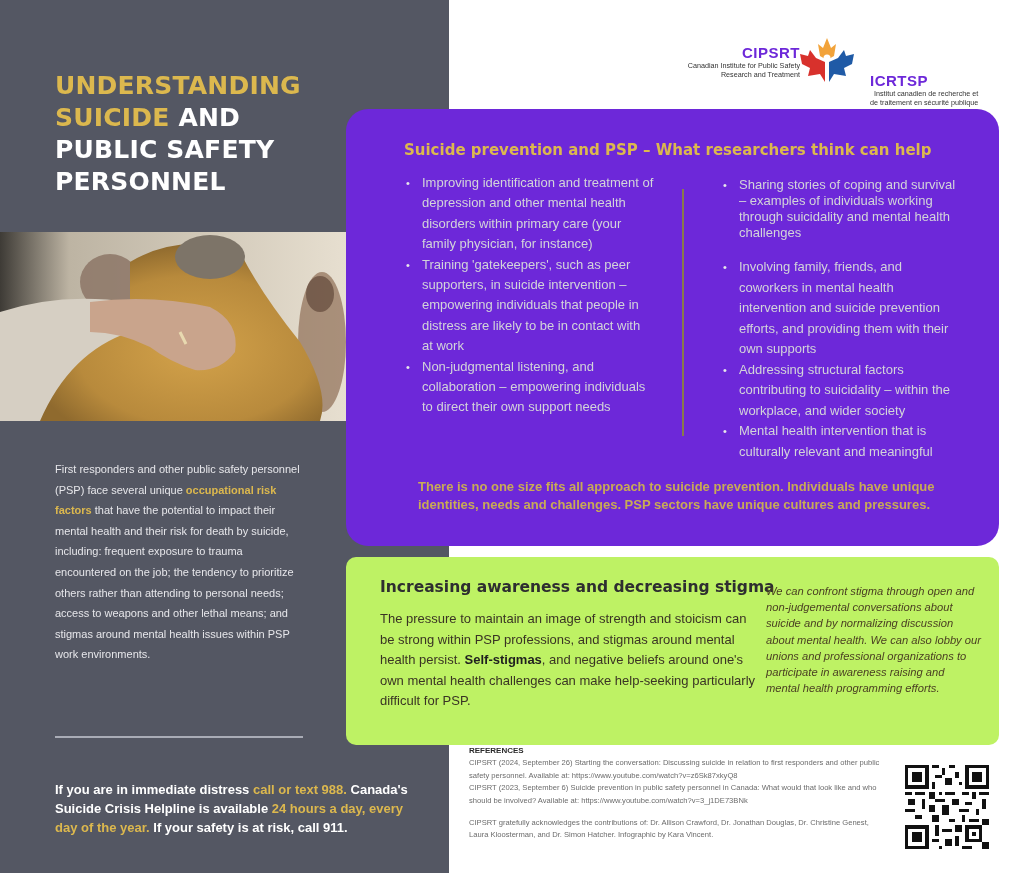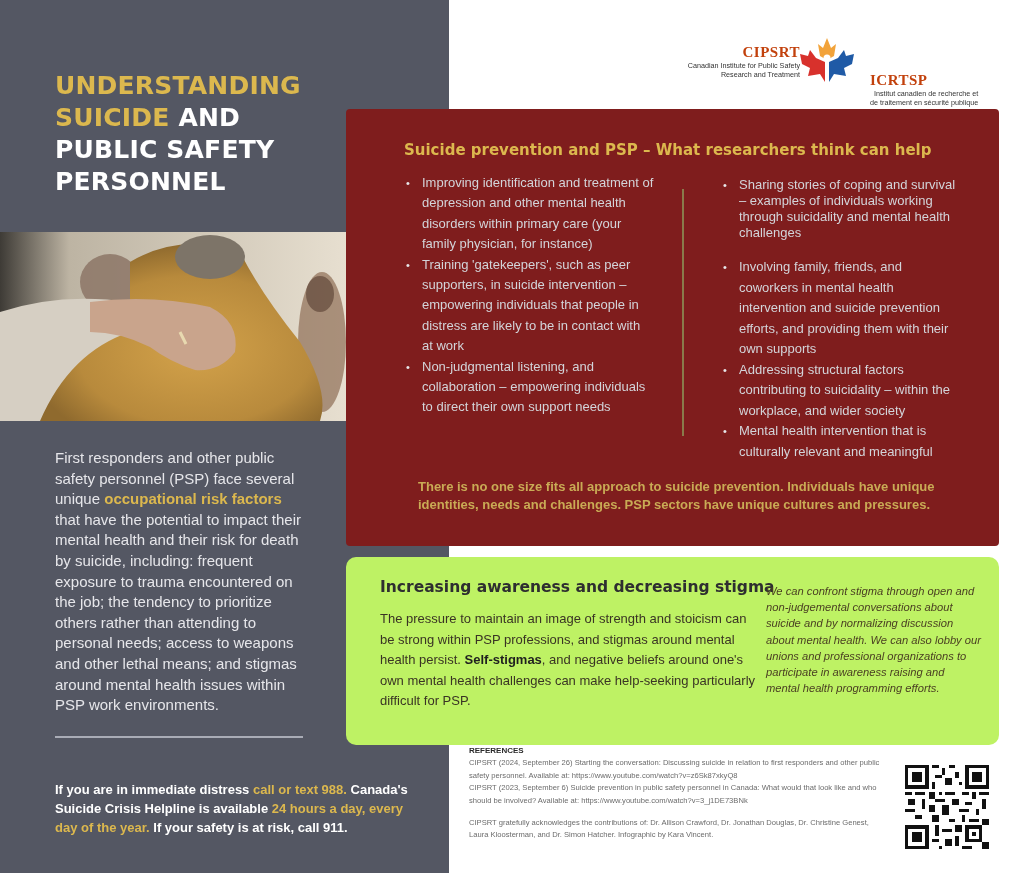--- a/index.html
+++ b/index.html
@@ -7,36 +7,36 @@
   body { position: relative; font-family: "Liberation Sans", "DejaVu Sans", sans-serif; }
 
   .left-panel { position: absolute; left: 0; top: 0; width: 449px; height: 873px; background: #545763; }
 
   .title { position: absolute; left: 55px; top: 70px; width: 290px; font-family: "DejaVu Sans", sans-serif; font-weight: bold; font-size: 25px; line-height: 32px; color: #ffffff; letter-spacing: 0.2px; }
   .title .hl { color: #dcb84e; margin-top: 11px; }
 
   .photo { position: absolute; left: 0; top: 232px; width: 346px; height: 189px; overflow: hidden;
     background: linear-gradient(90deg, #6d6a63 0%, #bfb6a7 25%, #d9d1c2 55%, #e5ddce 80%, #a89484 100%); }
 
-  .intro { position: absolute; left: 55px; top: 448px; width: 250px; font-size: 15px; line-height: 20.6px; color: #e6e6ea; }
+  .intro { position: absolute; left: 55px; top: 459px; width: 250px; font-size: 11px; line-height: 20.6px; color: #e6e6ea; }
   .intro .hl { color: #dcb84e; font-weight: bold; }
 
   .divider { position: absolute; left: 55px; top: 736px; width: 248px; height: 2px; background: #a9acb6; }
 
   .helpline { position: absolute; left: 55px; top: 780px; width: 360px; font-size: 13px; line-height: 19px; font-weight: bold; color: #ffffff; }
   .helpline .hl { color: #dcb84e; }
 
   .logo { position: absolute; left: 660px; top: 36px; width: 330px; height: 54px; }
   .logo .left-txt { position: absolute; right: 190px; top: 8px; text-align: right; }
   .logo .right-txt { position: absolute; left: 210px; top: 8px; text-align: left; margin-top: 28px; }
-  .logo .name { font-family: Liberation Serif, serif; font-weight: bold; font-size: 15px; color: #c2410c; letter-spacing: 0.5px; }
+  .logo .name { font-family: Liberation Sans, sans-serif; font-weight: bold; font-size: 15px; color: #6d28d9; letter-spacing: 0.5px; }
   .logo .sub { font-size: 7.2px; line-height: 9px; color: #333; white-space: nowrap; text-align: right; }
   .logo .leaf { position: absolute; left: 138px; top: 0; width: 58px; height: 50px; }
 
-  .dark-card { position: absolute; left: 346px; top: 109px; width: 653px; height: 437px; background: #7f1d1d; border-radius: 4px; text-decoration: underline; }
+  .dark-card { position: absolute; left: 346px; top: 109px; width: 653px; height: 437px; background: #6d28d9; border-radius: 22px; text-decoration: underline; }
   .dark-card .heading { position: absolute; left: 58px; top: 32px; font-family: "DejaVu Sans", sans-serif; font-weight: bold; font-size: 15px; color: #dcb84e; }
   .col { position: absolute; list-style: none; color: #d3d4d9; font-size: 13px; }
   .col li { position: relative; padding-left: 18px; }
   .col li::before { content: "•"; position: absolute; left: 2px; top: 0; color: #e8e8ea; font-size: 11px; }
   .col-left { left: 58px; top: 64px; width: 250px; line-height: 20.4px; }
   .col-right { left: 375px; top: 68px; width: 240px; }
   .col-right li.tight { line-height: 16px; margin-bottom: 16px; }
   .col-right li.loose { line-height: 20.5px; }
   .vsep { position: absolute; left: 336px; top: 80px; width: 2px; height: 247px; background: #8a7a4a; }
   .dark-card .note { position: absolute; left: 72px; top: 369px; width: 540px; font-size: 13px; line-height: 18px; font-weight: bold; color: #c9ab55; }

